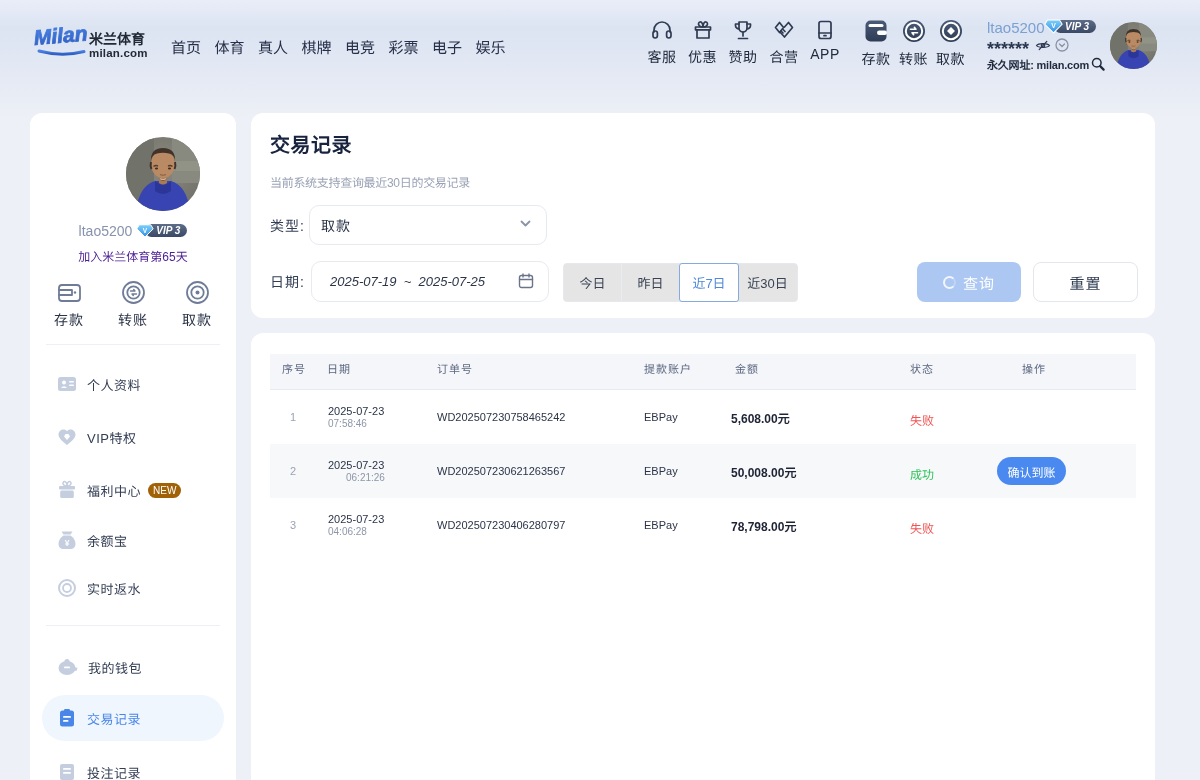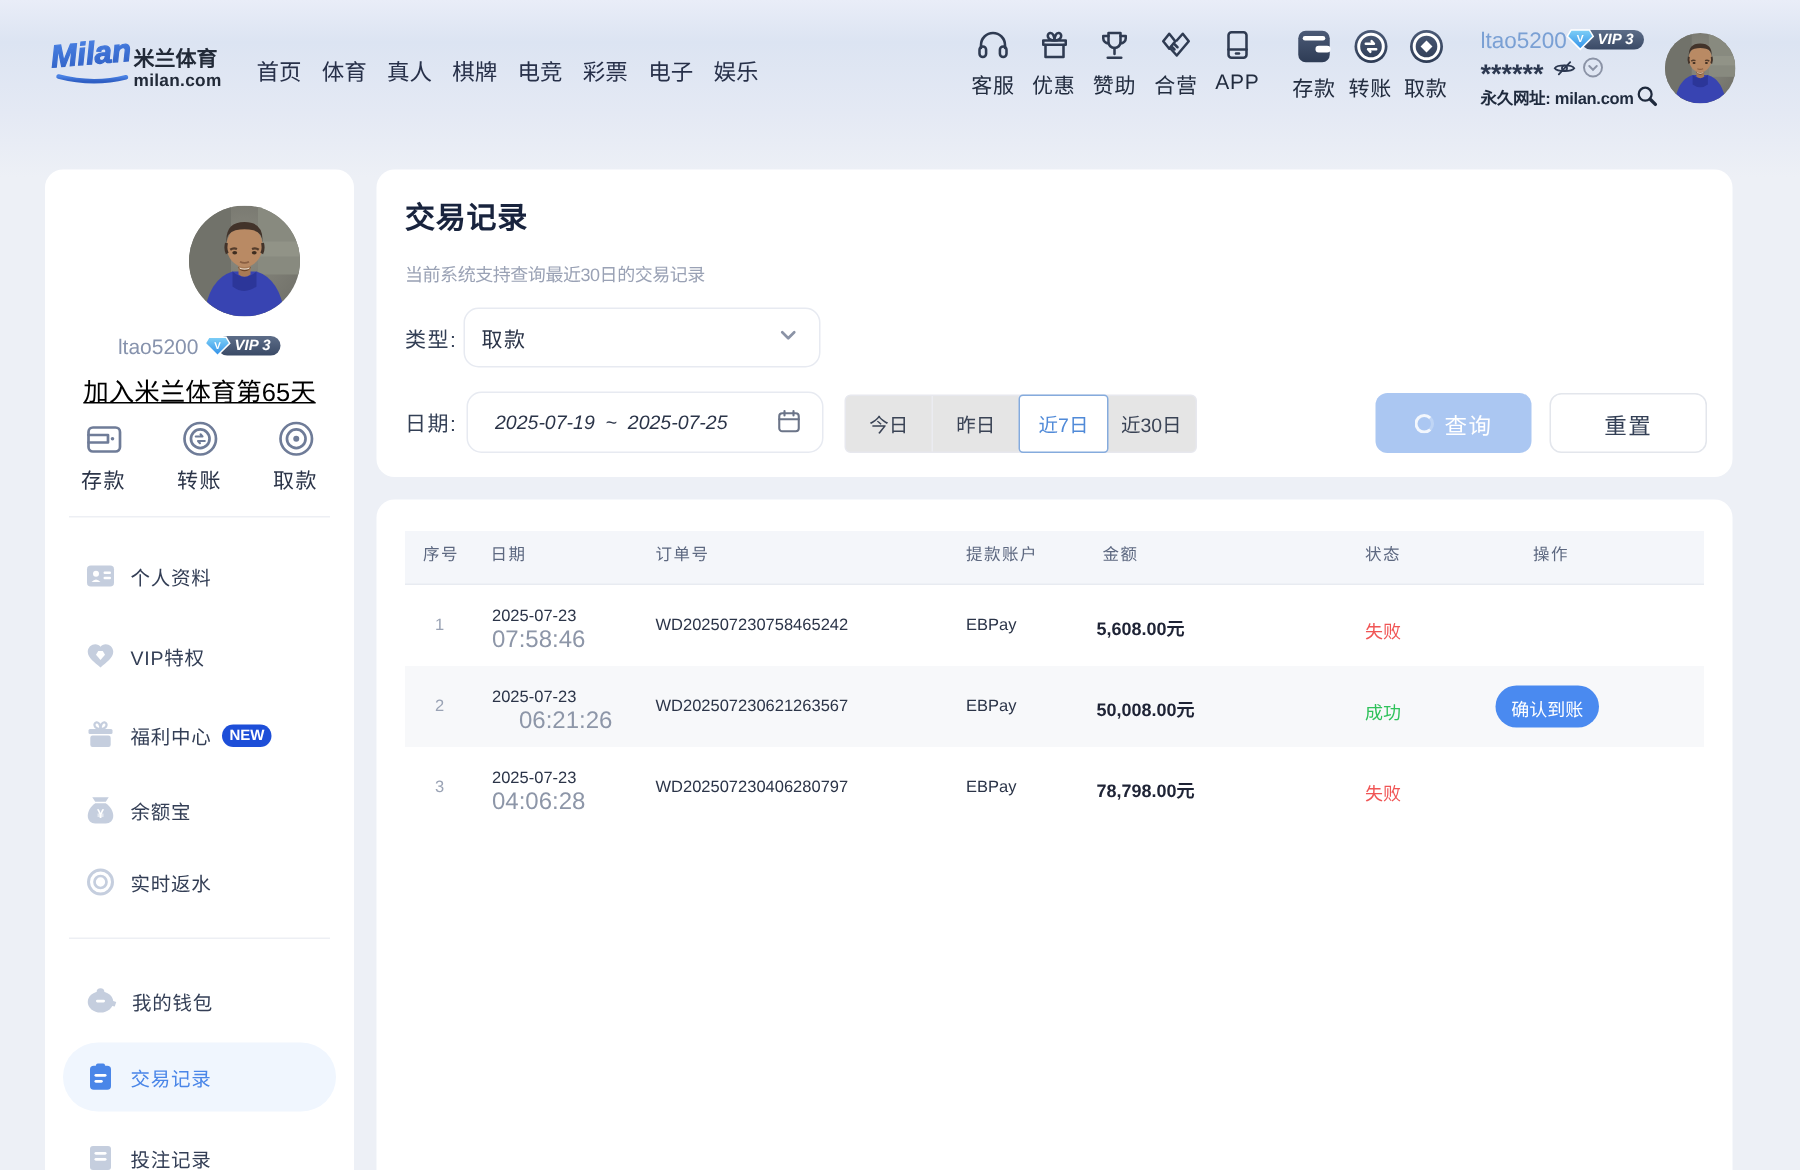--- a/index.html
+++ b/index.html
@@ -26,31 +26,31 @@
 
   
   .vip { display:inline-flex; align-items:center; position:relative; }
   .vip .pill { background:linear-gradient(180deg,#5d6d88,#3a4a66); color:#fff; font-style:italic; font-weight:bold;
     border-radius:7px; padding:1px 7px 2px 11px; font-size:10px; letter-spacing:0; margin-left:-9px; height:13px; line-height:11px; }
 
   
   #side { left:30px; top:113px; width:206px; height:700px; }
   .sava { position:absolute; left:96px; top:24px; width:74px; height:74px; border-radius:50%; overflow:hidden; }
   .sname { position:absolute; top:109px; width:100%; text-align:center; font-size:16px; color:#8793ad; }
-  .sjoin { position:absolute; top:134px; width:100%; text-align:center; font-size:17px; color:#000000;text-decoration:underline; }
+  .sjoin { position:absolute; top:134px; width:100%; text-align:center; font-size:12px; color:#4c1d95; }
   .sico { position:absolute; top:166px; width:64px; text-align:center; }
   .sico svg { display:block; margin:0 auto; }
   .sico .lb { margin-top:3px; font-size:14px; color:#2b3448; letter-spacing:1px; }
   .sdiv { position:absolute; left:16px; right:16px; height:1px; background:#edeff4; }
   .mitem { position:absolute; left:12px; width:182px; height:46px; display:flex; align-items:center; border-radius:23px; }
   .mitem svg { margin-left:15px; }
   .mitem .t { margin-left:10px; font-size:13px; color:#333e55; letter-spacing:0.5px; }
   .mitem.on { background:#f0f6fe; }
   .mitem.on .t { color:#4a86e8; }
-  .new { background:#1d4ed8; color:#fff; font-size:10px; font-weight:bold; border-radius:8px; padding:2px 5px; margin-left:7px; letter-spacing:0; }
+  .new { background:#a16207; color:#fff; font-size:10px; font-weight:normal; border-radius:8px; padding:2px 5px; margin-left:7px; letter-spacing:0; }
 
   
   #top { left:251px; top:113px; width:904px; height:205px; }
   .h1 { position:absolute; left:19px; top:16px; font-size:20px; font-weight:bold; color:#18233d; letter-spacing:0.5px; }
   .sub { position:absolute; left:19px; top:60px; font-size:12px; color:#9aa2b5; letter-spacing:-0.3px; }
   .flab { position:absolute; left:19px; font-size:14px; color:#333f55; letter-spacing:1px; }
   .selbox { position:absolute; left:58px; width:238px; height:40px; border:1px solid #e7eaf1; border-radius:10px; background:#fff;
       display:flex; align-items:center; font-size:14px; color:#2b3448; }
   .selbox .tx { margin-left:16px; letter-spacing:1px; }
   .selbox .right { position:absolute; right:14px; top:11px; }
@@ -65,21 +65,21 @@
       color:#333f55; font-size:15px; display:flex; align-items:center; justify-content:center; letter-spacing:1px; }
 
   
   #tab { left:251px; top:333px; width:904px; height:460px; }
   .thead { position:absolute; left:19px; top:21px; width:866px; height:36px; background:#f4f6fa; border-bottom:1px solid #e8ebf1; }
   .th { position:absolute; top:27px; font-size:11px; color:#5d6880; letter-spacing:1px; }
   .rowbg { position:absolute; left:19px; width:866px; height:54px; }
   .cell { position:absolute; font-size:11px; color:#2b3448; }
   .idx { color:#9aa3b5; font-size:11px; }
   .dt1 { font-size:11px; color:#2b3448; }
-  .dt2 { font-size:16px; color:#8d96a8; }
+  .dt2 { font-size:10px; color:#8d96a8; }
   .amt { font-weight:bold; color:#1e2335; font-size:12px; }
   .st-f { color:#f05555; font-size:12px; }
   .st-s { color:#2fc25b; font-size:12px; }
   .cfm { position:absolute; left:746px; width:69px; height:28px; background:#4a8af0; border-radius:14px; color:#fff;
       font-size:12px; display:flex; align-items:center; justify-content:center; }
 </style>
 </head>
 <body>
 
 <div class="abs" id="logo" style="left:33px; top:22px; width:230px; height:40px;">

